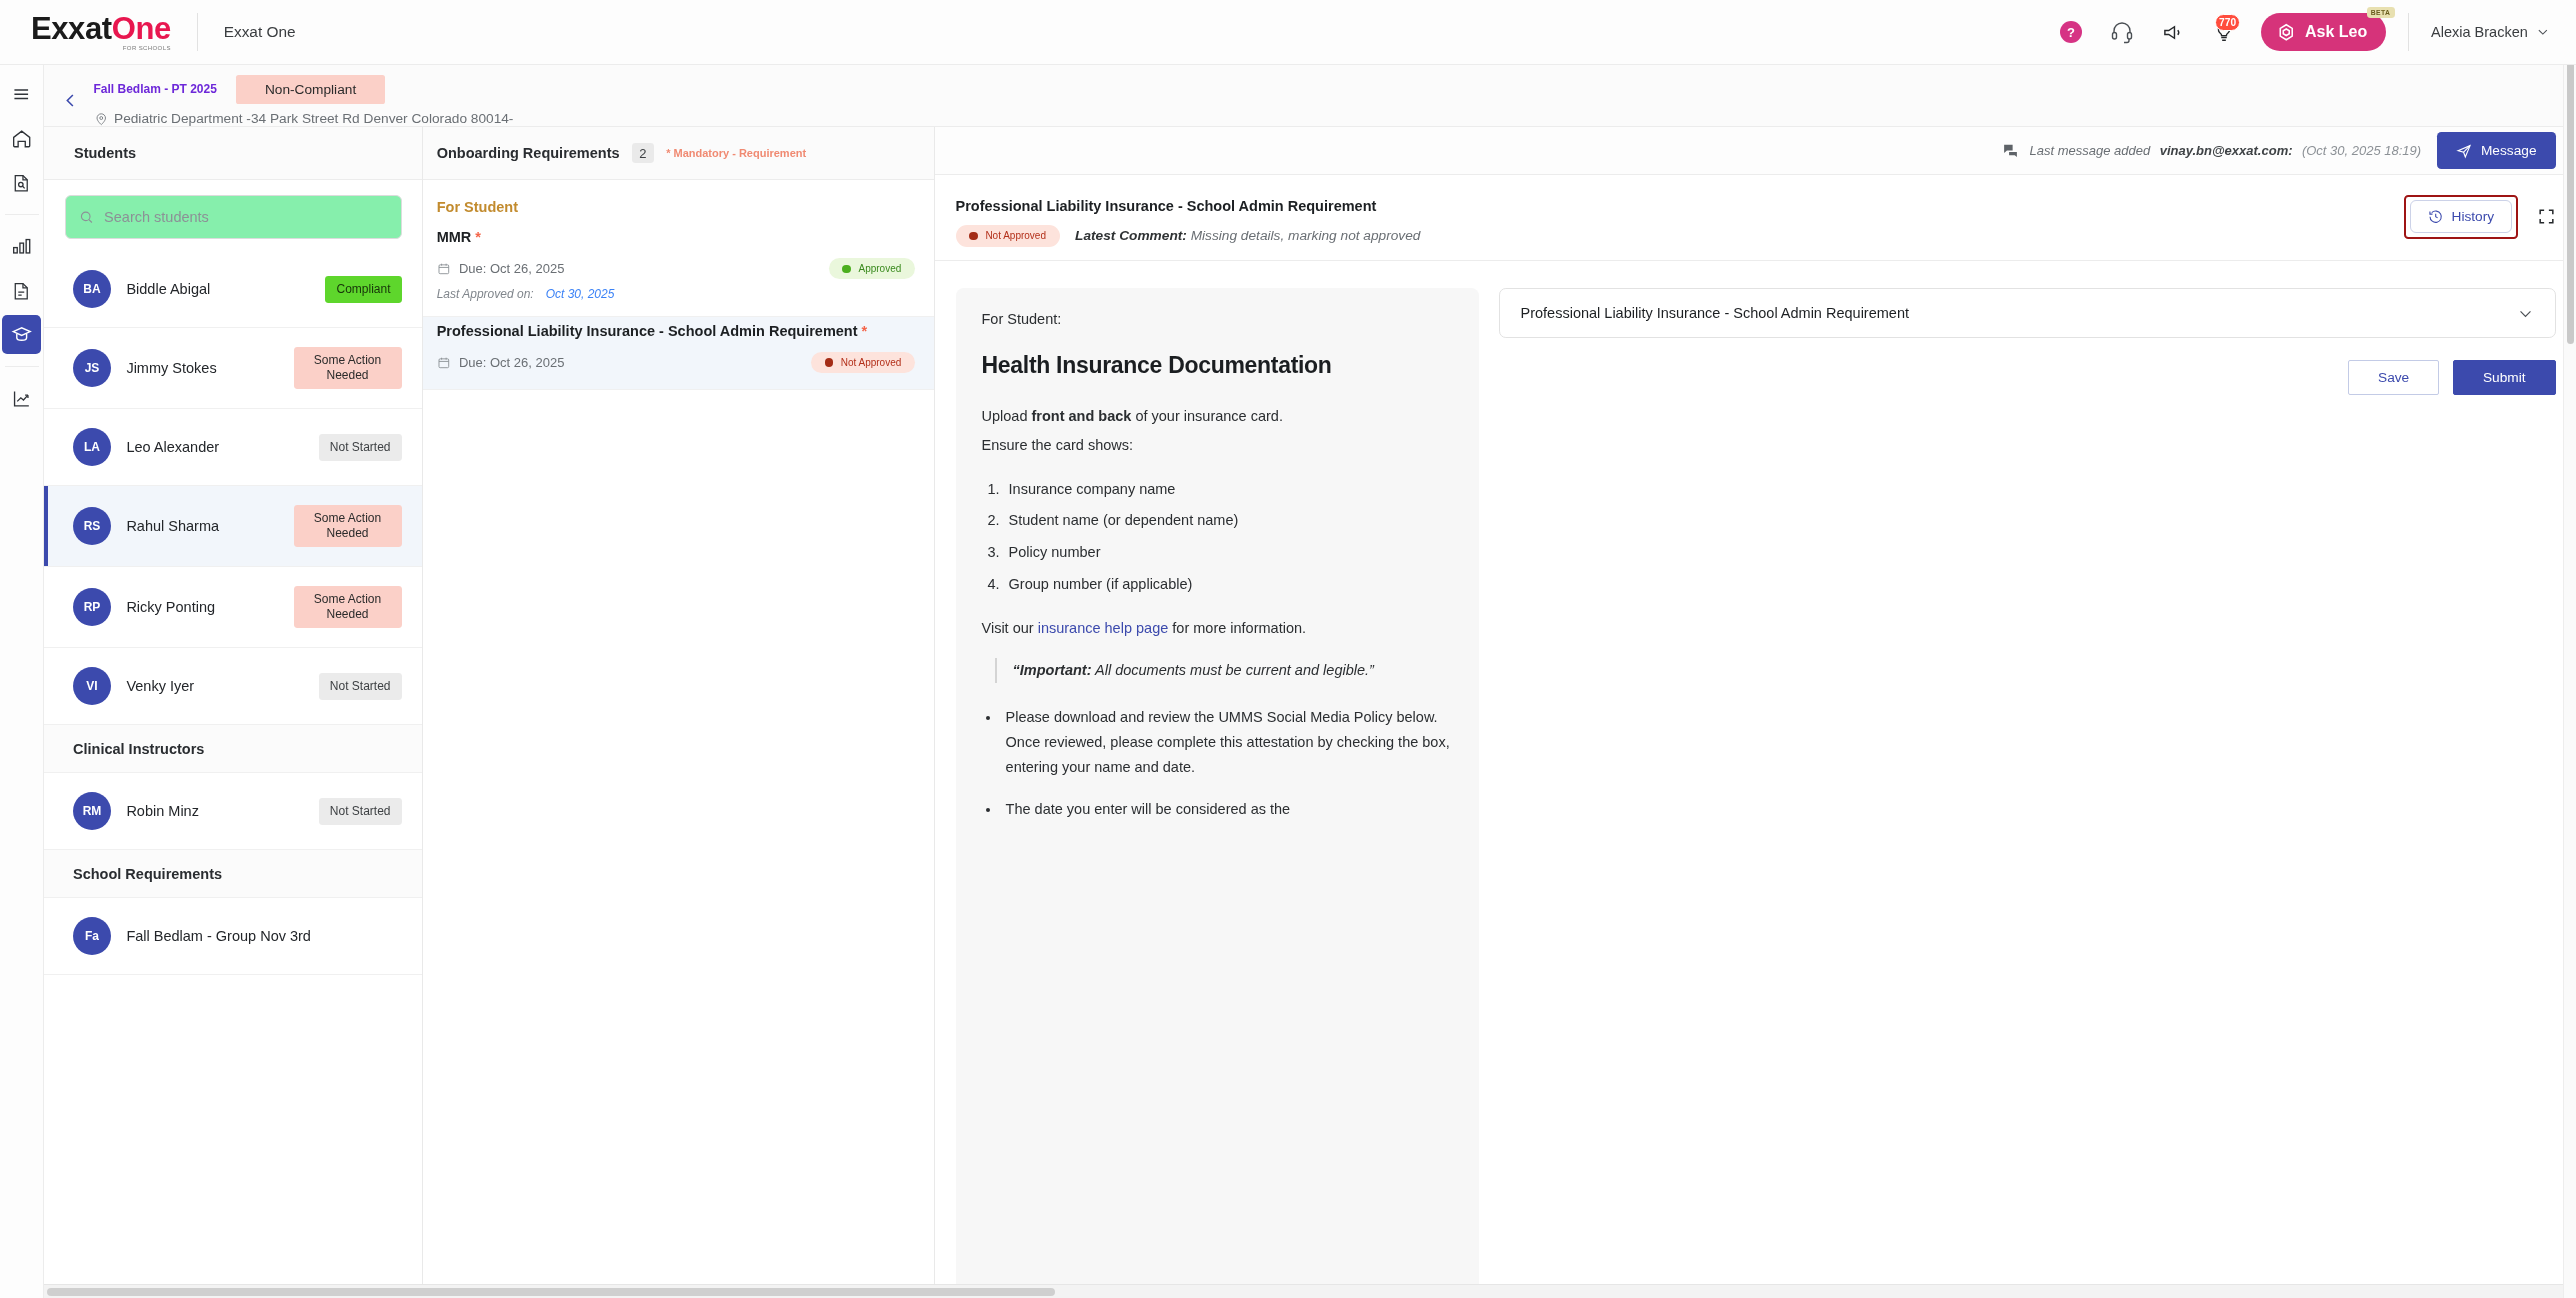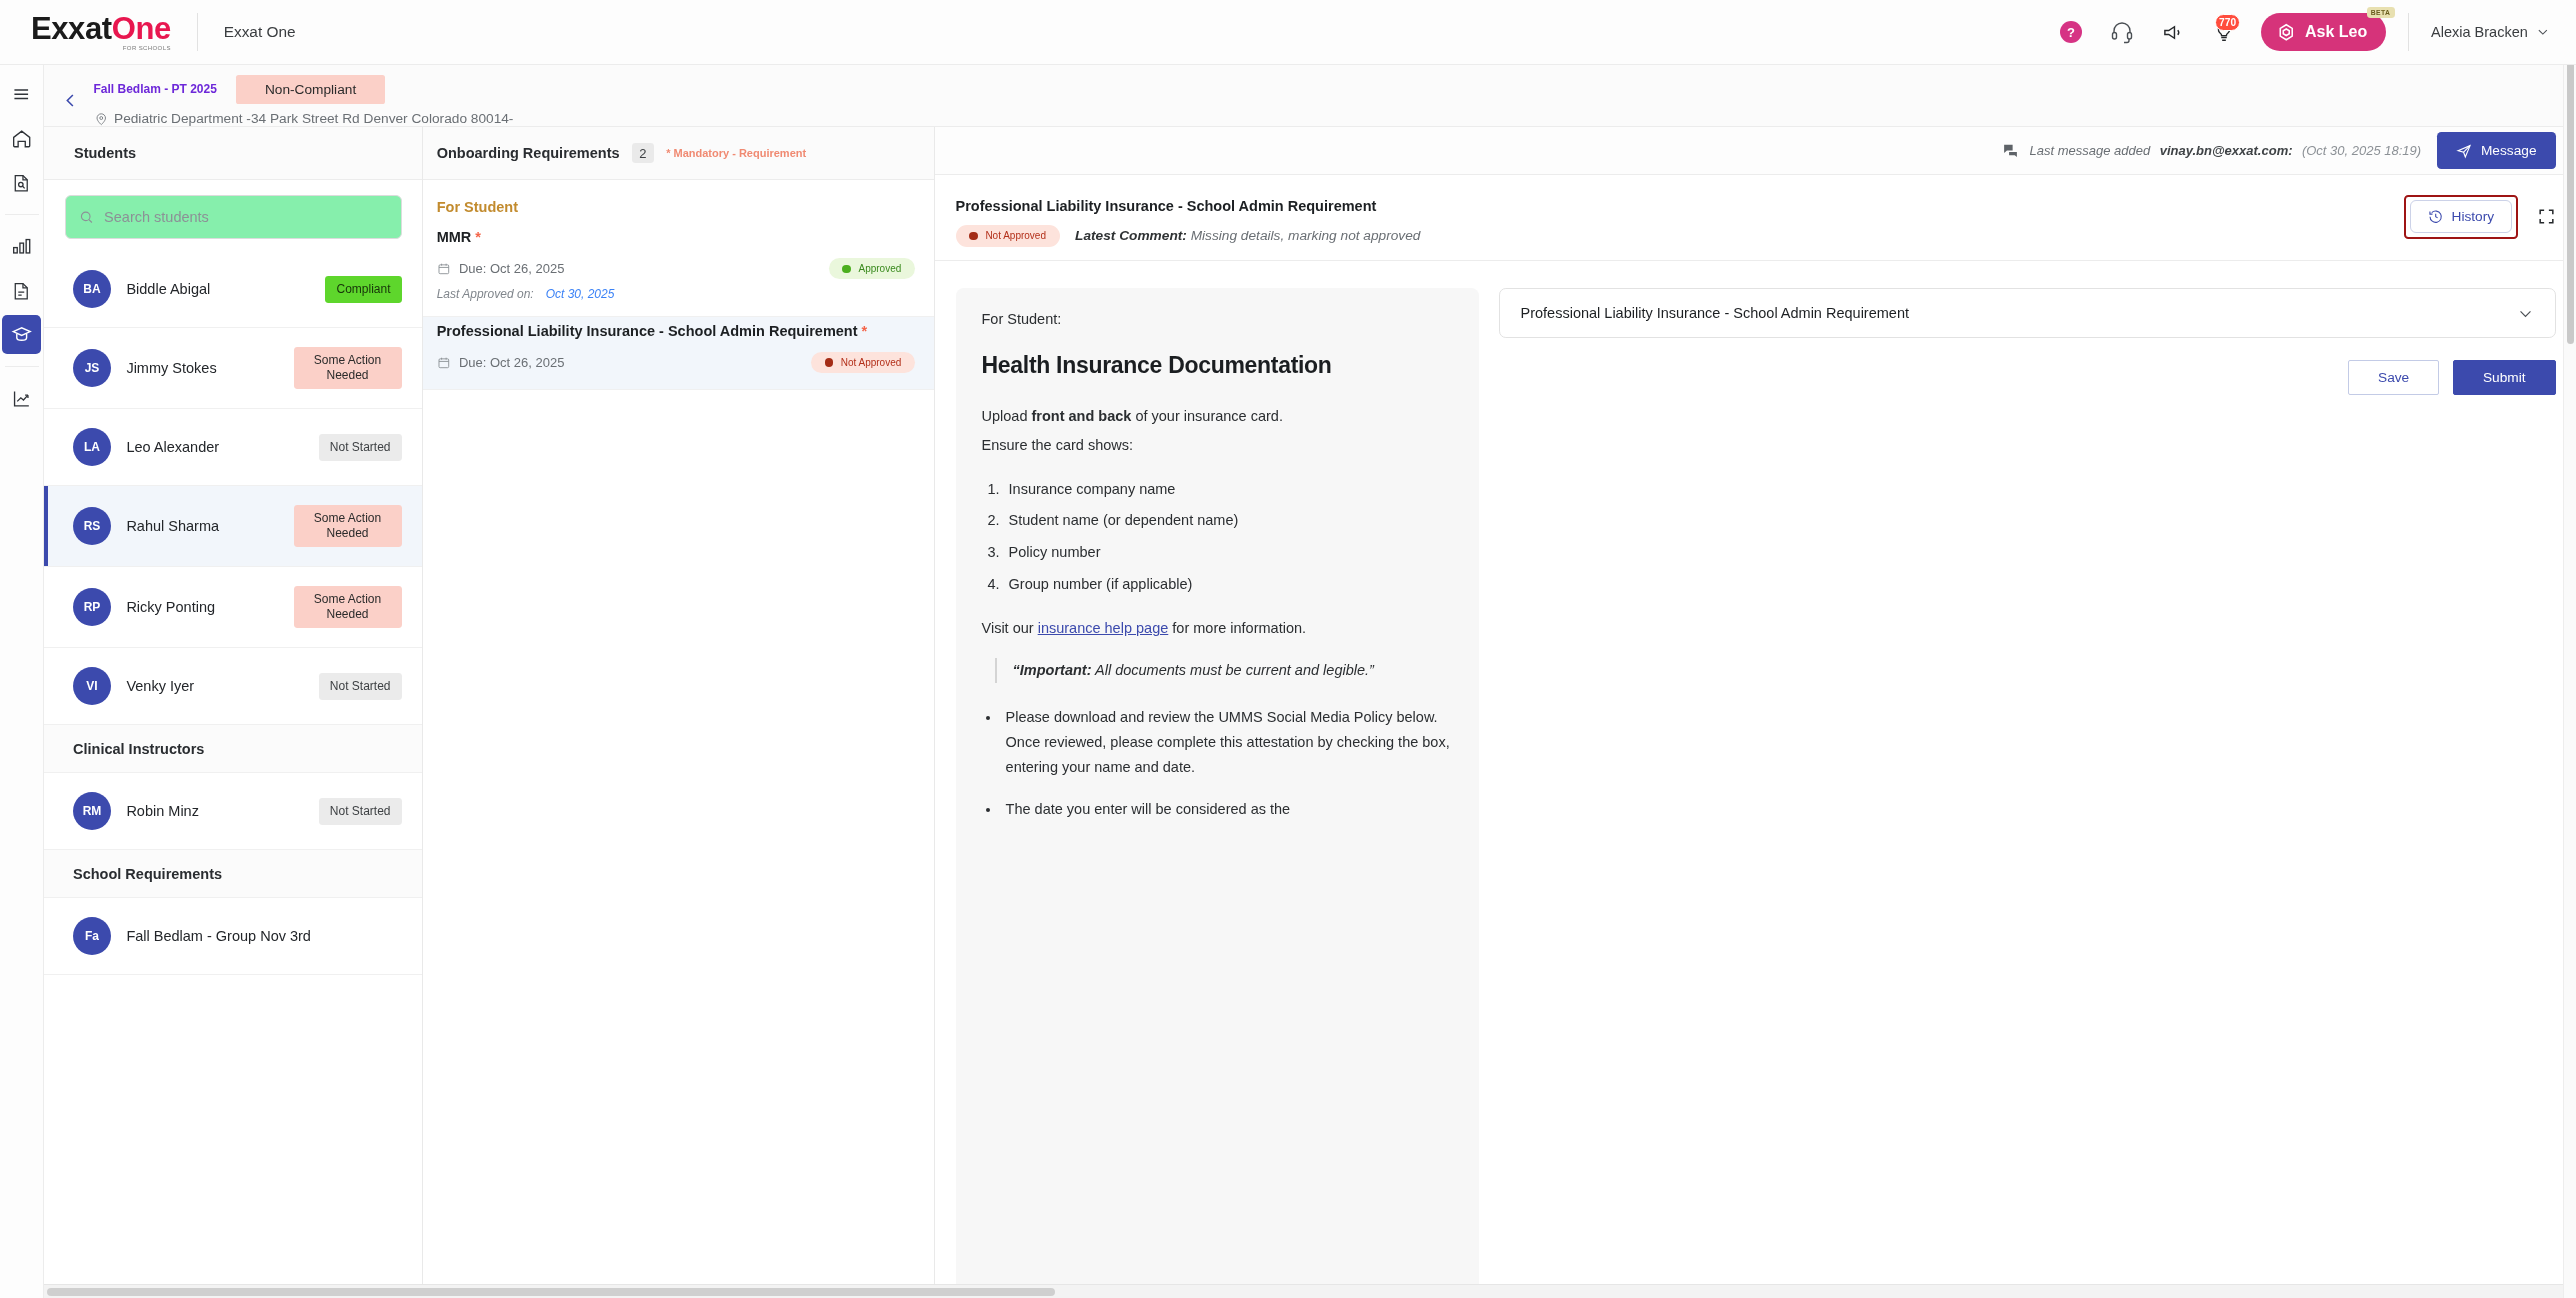--- a/index.html
+++ b/index.html
@@ -124,21 +124,21 @@
   .guide{width:523px;flex:0 0 523px;background:#f7f7f7;border-radius:7.7px;overflow:hidden;
     display:flex;flex-direction:column;min-height:0;}
   .guide-h{padding:19px 26px;font-size:14.5px;font-weight:600;color:#2a2d31;border-bottom:0.9px solid #ececec;}
   .guide-b{padding:19px 26px 8.5px;font-size:14.5px;color:#2b2e31;line-height:1.72;overflow:hidden;}
   .guide-b h2{font-size:23px;font-weight:700;margin:13.7px 0 19px;letter-spacing:-0.3px;color:#1b1e21;}
   .guide-b p{margin-bottom:3.4px;}
   .guide-b ol{margin:19px 0 19px 22px;}
   .guide-b ol li{margin-bottom:6.8px;padding-left:5.1px;}
   .guide-b ul{margin:8.5px 0 8.5px 19px;}
   .guide-b ul li{margin-bottom:17px;padding-left:5.1px;}
-  .lnk{color:#3c4aad;text-decoration:underline;cursor:pointer;}
+  .lnk{color:#3c4aad;cursor:pointer;}
   .quote{border-left:2.6px solid #d4d4d4;margin:17px 0 22px 13.7px;padding-left:15.4px;
     font-style:italic;color:#2b2e31;}
   .quote b{font-style:italic;font-weight:700;}
 
   .formcol{flex:1;min-width:0;}
   .acc{border:0.9px solid #e2e2e2;border-radius:6.8px;height:50px;display:flex;align-items:center;
     justify-content:space-between;padding:0 20.5px;cursor:pointer;background:#fff;}
   .acc span{font-size:14.5px;color:#1d2023;}
   .actions{display:flex;justify-content:flex-end;gap:13.7px;margin-top:21.4px;}
   .btn{font-size:13.7px;border-radius:2px;padding:9.4px 29px;cursor:pointer;font-family:inherit;}

